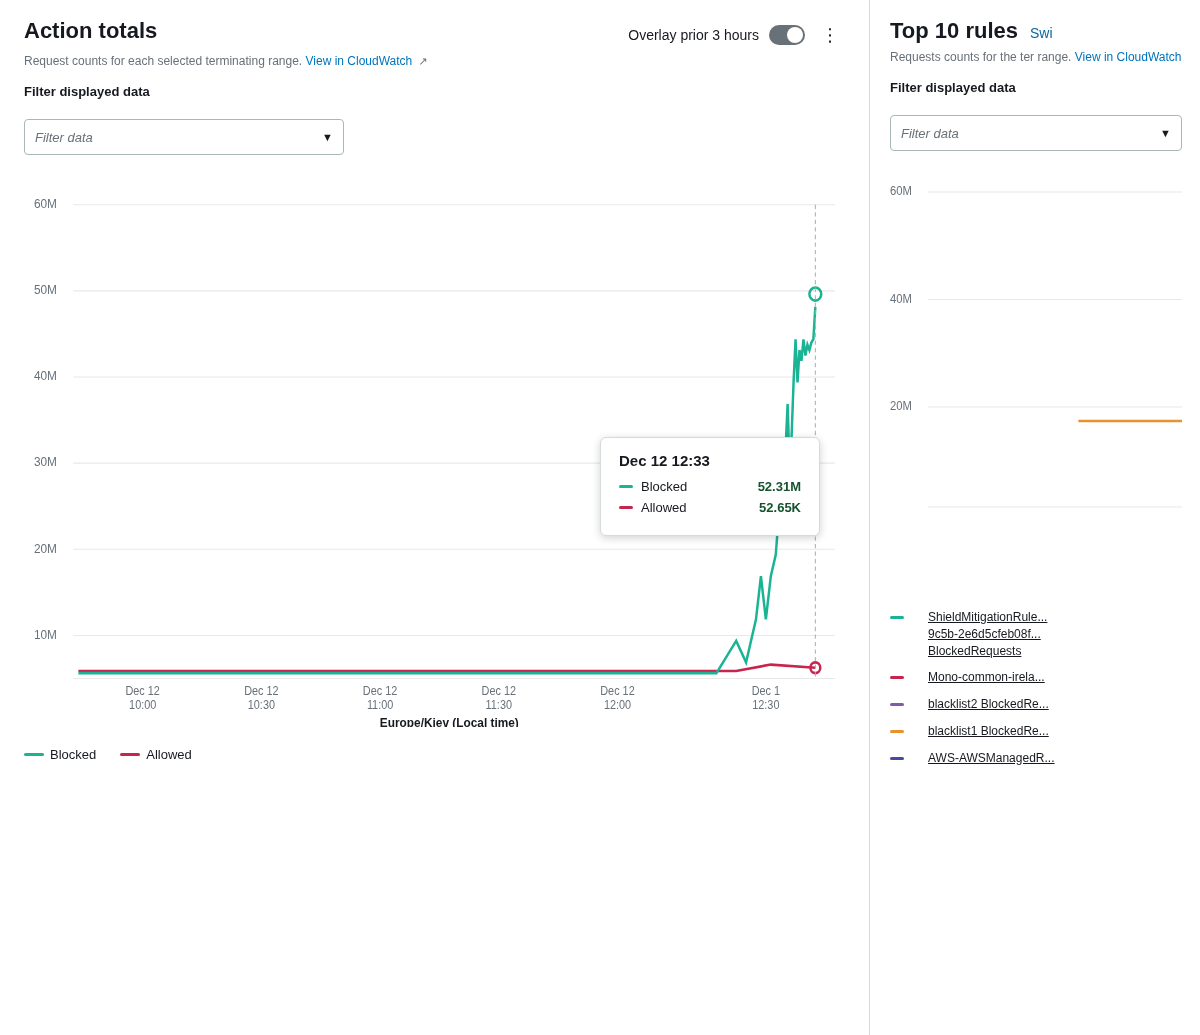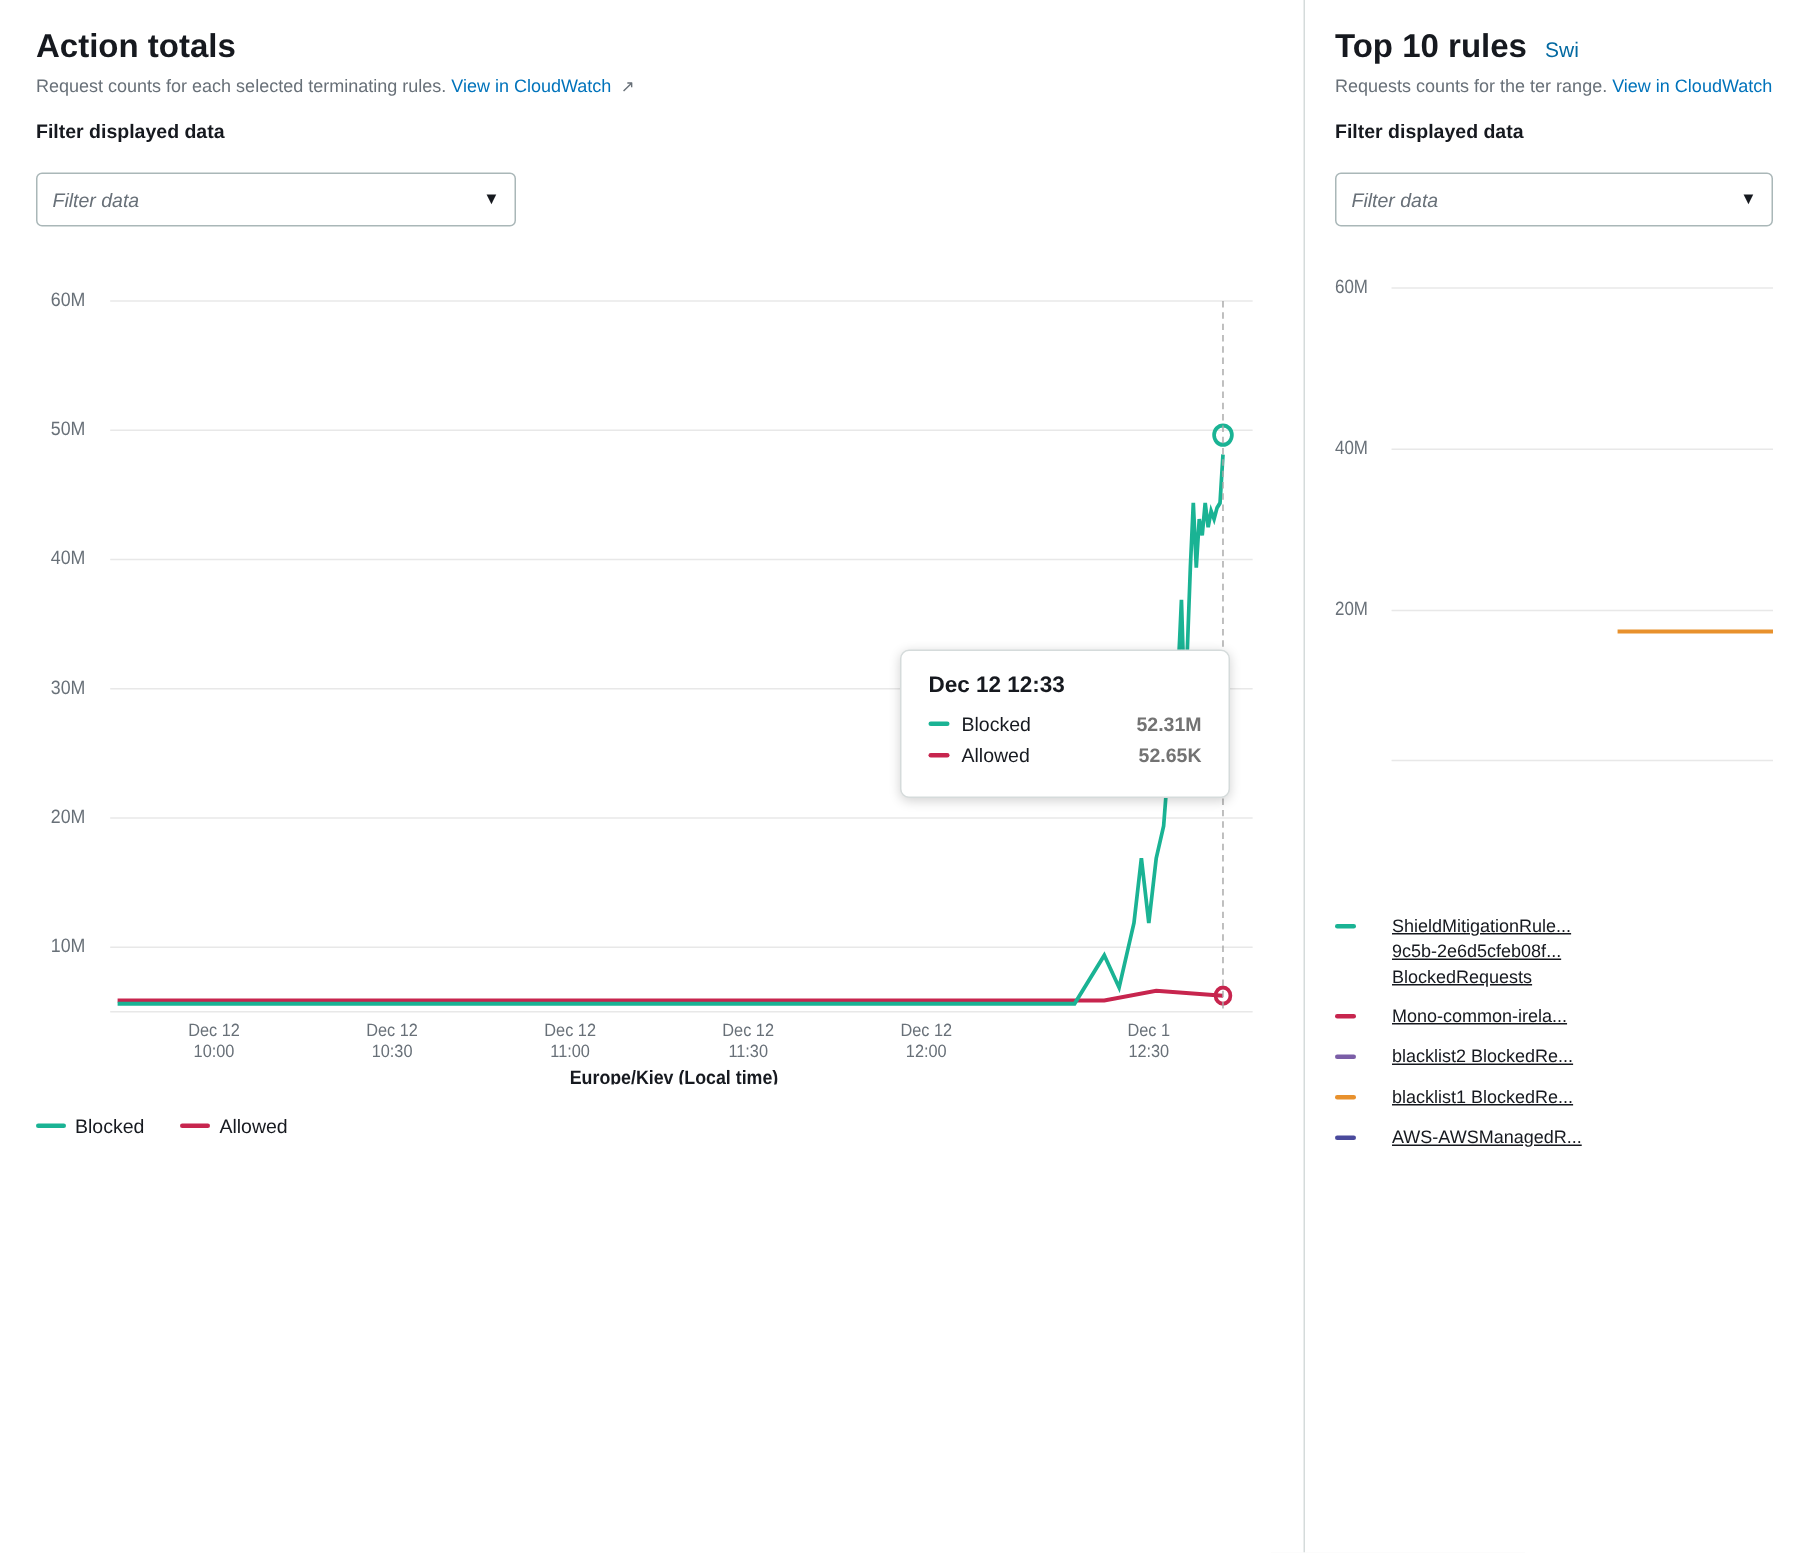--- a/index.html
+++ b/index.html
@@ -154,21 +154,21 @@
       border-radius: 2px;
       display: inline-block;
       flex-shrink: 0;
     }
     .tooltip-metric {
       flex: 1;
       color: #16191f;
     }
     .tooltip-value {
       font-weight: 600;
-      color: #737373;
+      color: #14532d;
     }
     
     .legend-row {
       display: flex;
       align-items: center;
       gap: 24px;
       margin-top: 12px;
       padding-top: 8px;
     }
     .legend-item {
@@ -258,23 +258,28 @@
 </head>
 <body>
 
 <div class="page-container">
 
   <div class="left-panel">
     <div class="panel-header">
       <div>
         <h2 class="panel-title">Action totals</h2>
       </div>
+      <div class="header-right">
+        <span class="overlay-label">Overlay prior 3 hours</span>
+        <div class="toggle-switch"></div>
+        <span class="more-icon">⋮</span>
+      </div>
     </div>
     <div class="panel-subtitle">
-      <span>Request counts for each selected terminating rules.</span>
+      <span>Request counts for each selected terminating range.</span>
       <a class="cloudwatch-link">View in CloudWatch</a>
       <span class="external-icon">↗</span>
     </div>
 
     <div class="filter-section">
       <div class="filter-label">Filter displayed data</div>
       <div class="filter-select">
         <span>Filter data</span>
         <span class="filter-select-arrow">▼</span>
       </div>

